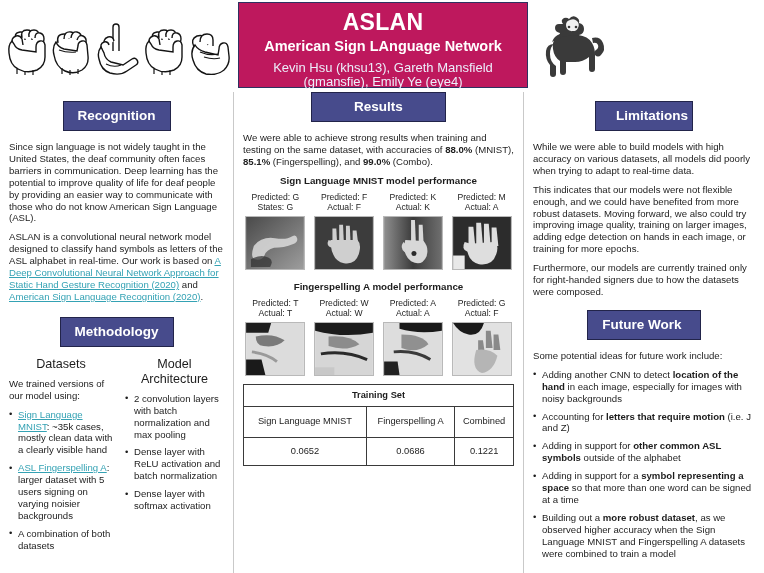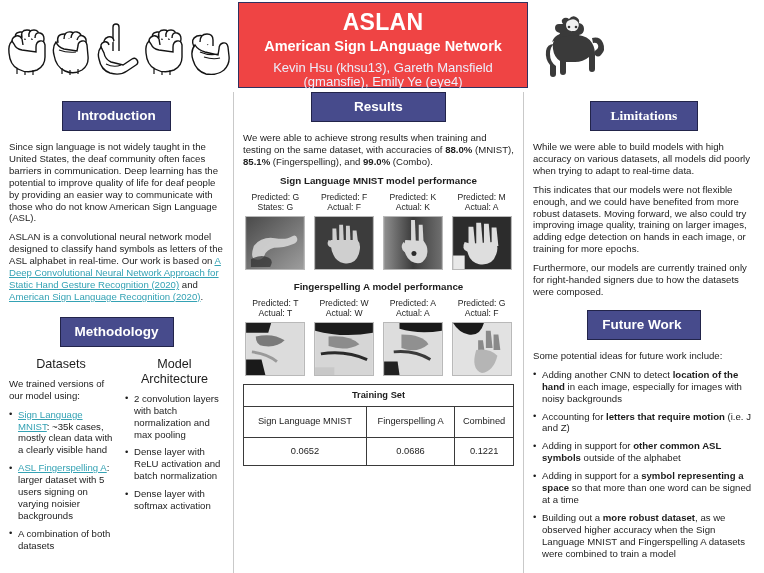--- a/index.html
+++ b/index.html
@@ -19,21 +19,21 @@
   }
   .asl-letters {
     width: 238px; height: 92px;
     display: flex; align-items: center; justify-content: center;
     gap: 1px; padding-top: 6px;
   }
   .asl-letters svg { display: block; }
 
   .title-banner {
     width: 290px; height: 86px; margin-top: 2px;
-    background: #ef4444;
+    background: #be185d;
     border: 1px solid #2e3160;
     color: #ffffff;
     text-align: center;
     padding: 6px 6px 0 6px;
   }
   .title-main {
     font-size: 23px; font-weight: bold; letter-spacing: .3px;
     line-height: 27px;
   }
   .title-sub {
@@ -68,21 +68,21 @@
     display: inline-block;
     line-height: 17px;
   }
   .head-wrap { text-align: center; }
   .head-intro  { margin-top: 9px; margin-bottom: 10px; }
   .head-method { margin-top: 14px; margin-bottom: 10px; }
   .head-res    {  margin-bottom: 10px; }
   .head-lim    { margin-top: 9px;  margin-bottom: 10px; }
   .head-fw     { margin-top: 12px; margin-bottom: 10px; }
   .head-res .sec-head { padding-left: 42px; padding-right: 42px; }
-  .head-lim .sec-head { padding-left: 20px; padding-right: 20px; font-family: Liberation Serif, serif; }
+  .head-lim .sec-head { padding-left: 20px; padding-right: 4px; }
   .head-fw  .sec-head { padding-right: 18px; }
 
   
   p.body {
     font-size: 9.6px; line-height: 11.9px; margin-bottom: 7px;
     text-align: left;
   }
   a.link { color: #34a2b4; text-decoration: underline; }
   b, .bold { font-weight: bold; }
 
@@ -216,21 +216,21 @@
         </g>
       </svg>
     </div>
   </div>
 
   <div class="cols">
 
     <div class="col col-left">
 
       <div class="head-wrap head-intro">
-        <span class="sec-head">Introduction</span>
+        <span class="sec-head">Recognition</span>
       </div>
 
       <p class="body">Since sign language is not widely taught in the United States, the deaf community often faces barriers in communication. Deep learning has the potential to improve quality of life for deaf people by providing an easier way to communicate with those who do not know American Sign Language (ASL).</p>
 
       <p class="body"><span>ASLAN is a convolutional neural network model designed to classify hand symbols as letters of the ASL alphabet in real-time. Our work is based on </span><a class="link" href="#">A Deep Convolutional Neural Network Approach for Static Hand Gesture Recognition (2020)</a><span> and </span><a class="link" href="#">American Sign Language Recognition (2020)</a><span>.</span></p>
 
       <div class="head-wrap head-method">
         <span class="sec-head">Methodology</span>
       </div>
 

